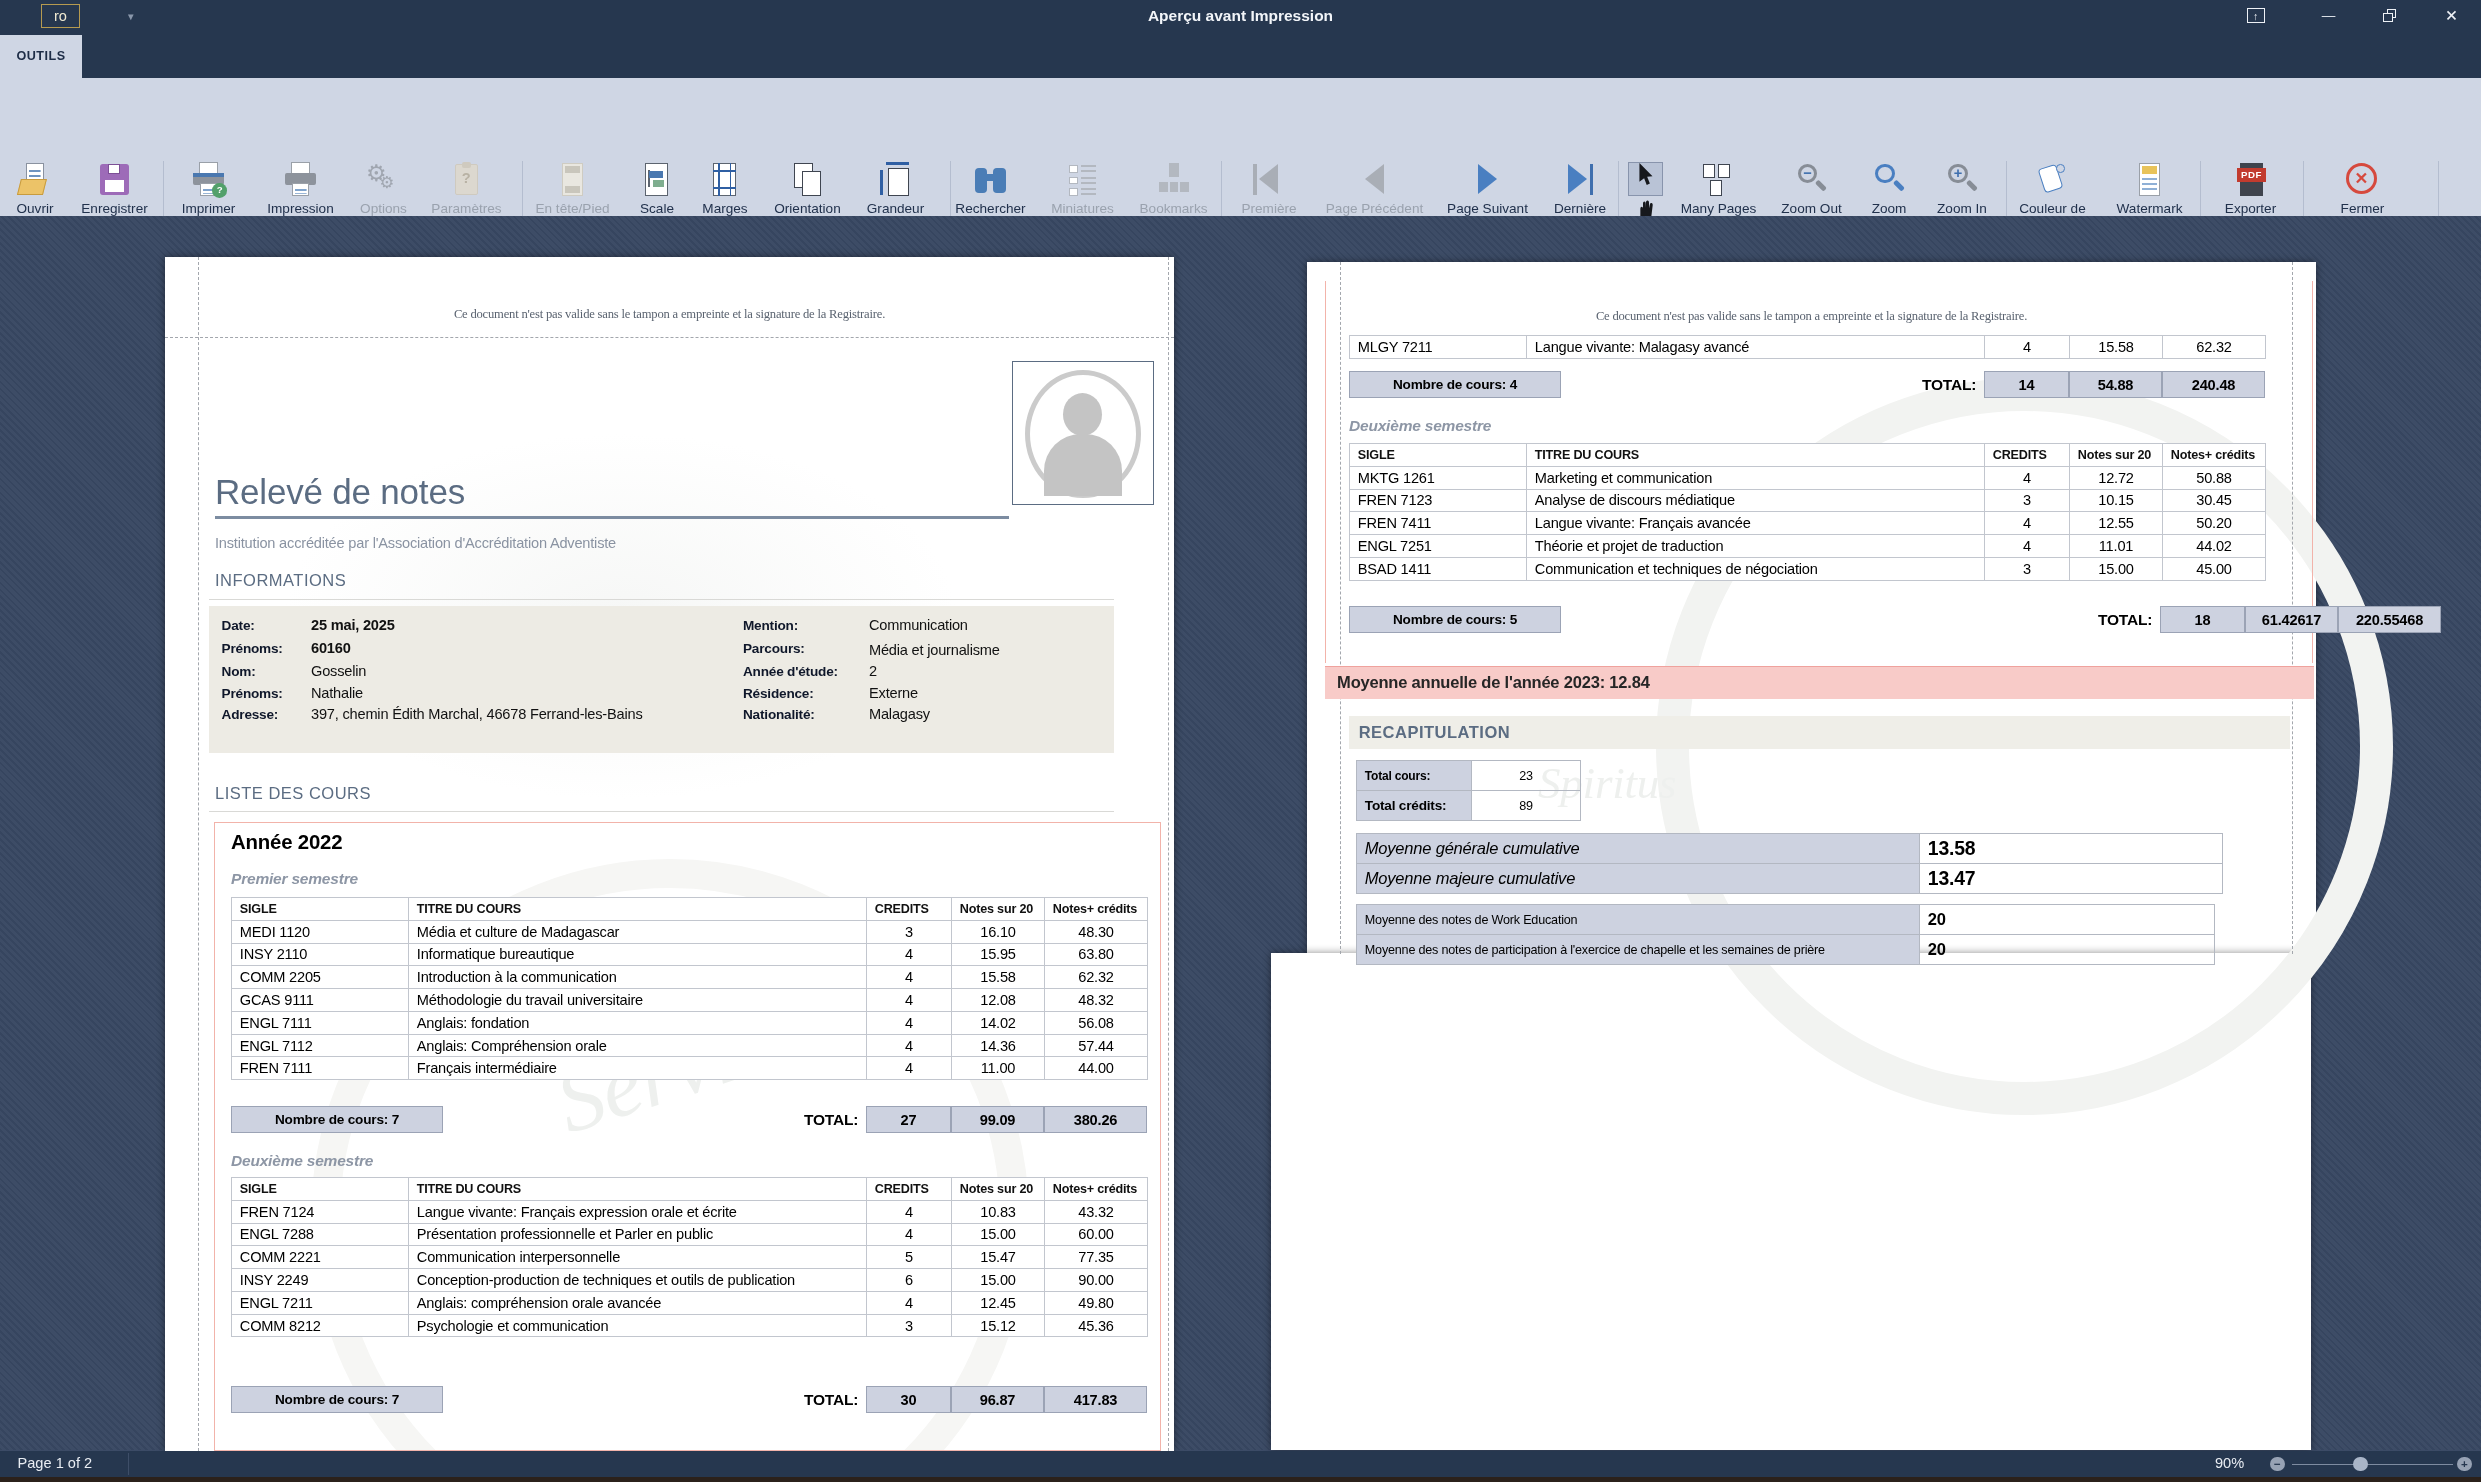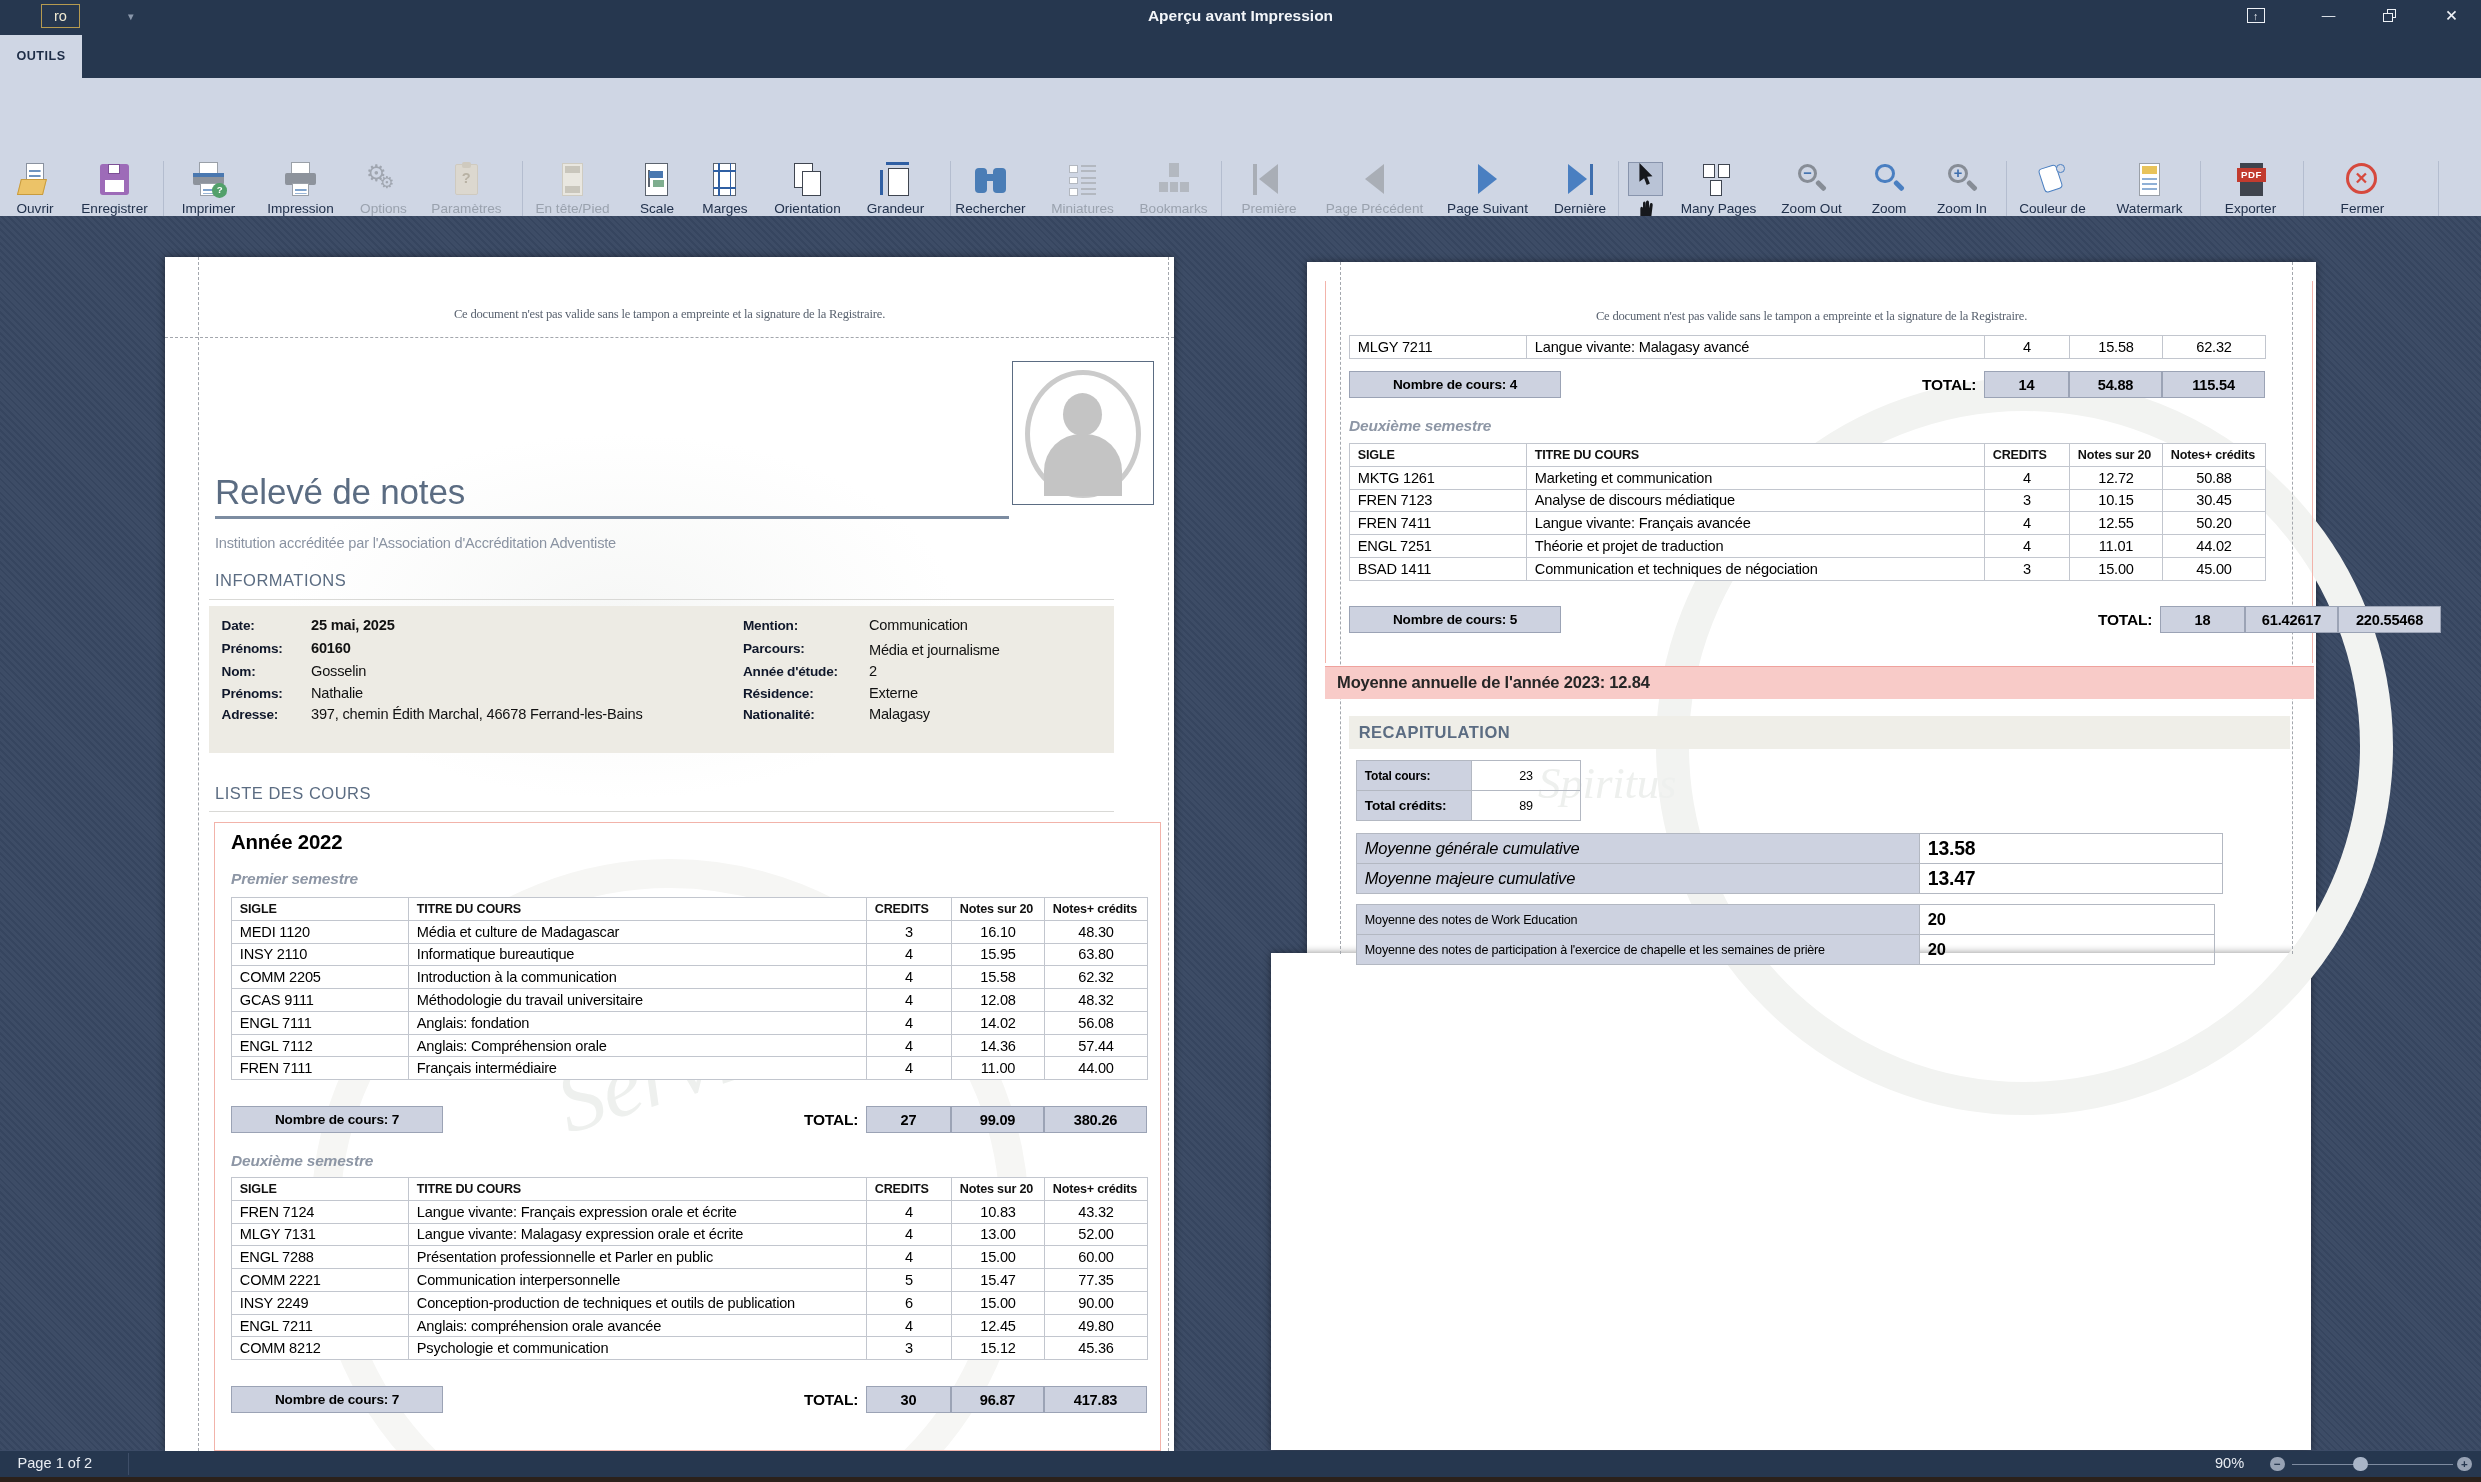--- a/index.html
+++ b/index.html
@@ -589,27 +589,20 @@
             <th>Notes+ crédits</th>
       </tr>
       <tr>
             <td>FREN 7124</td>
             <td>Langue vivante: Français expression orale et écrite</td>
             <td class="num">4</td>
             <td class="num">10.83</td>
             <td class="num">43.32</td>
           </tr>
       <tr>
-            <td>MLGY 7131</td>
-            <td>Langue vivante: Malagasy expression orale et écrite</td>
-            <td class="num">4</td>
-            <td class="num">13.00</td>
-            <td class="num">52.00</td>
-          </tr>
-      <tr>
             <td>ENGL 7288</td>
             <td>Présentation professionnelle et Parler en public</td>
             <td class="num">4</td>
             <td class="num">15.00</td>
             <td class="num">60.00</td>
           </tr>
       <tr>
             <td>COMM 2221</td>
             <td>Communication interpersonnelle</td>
             <td class="num">5</td>
@@ -682,21 +675,21 @@
             <td class="num">62.32</td>
           </tr>
     </tbody>
       </table>
 
     <div class="totrow abs" style="left:42px;top:109px;width:916px">
       <div class="cntbox">Nombre de cours: 4</div>
       <div class="totlbl">TOTAL:</div>
       <div class="totcell w88">14</div>
       <div class="totcell w96">54.88</div>
-      <div class="totcell w106">115.54</div>
+      <div class="totcell w106">240.48</div>
     </div>
 
     <div class="semlbl abs" style="left:42px;top:155px">Deuxième semestre</div>
 
     <table class="ctab abs" style="left:42px;top:181px">
       <colgroup>
           <col style="width:177px">
           <col style="width:458px">
           <col style="width:85px">
           <col style="width:93px">

